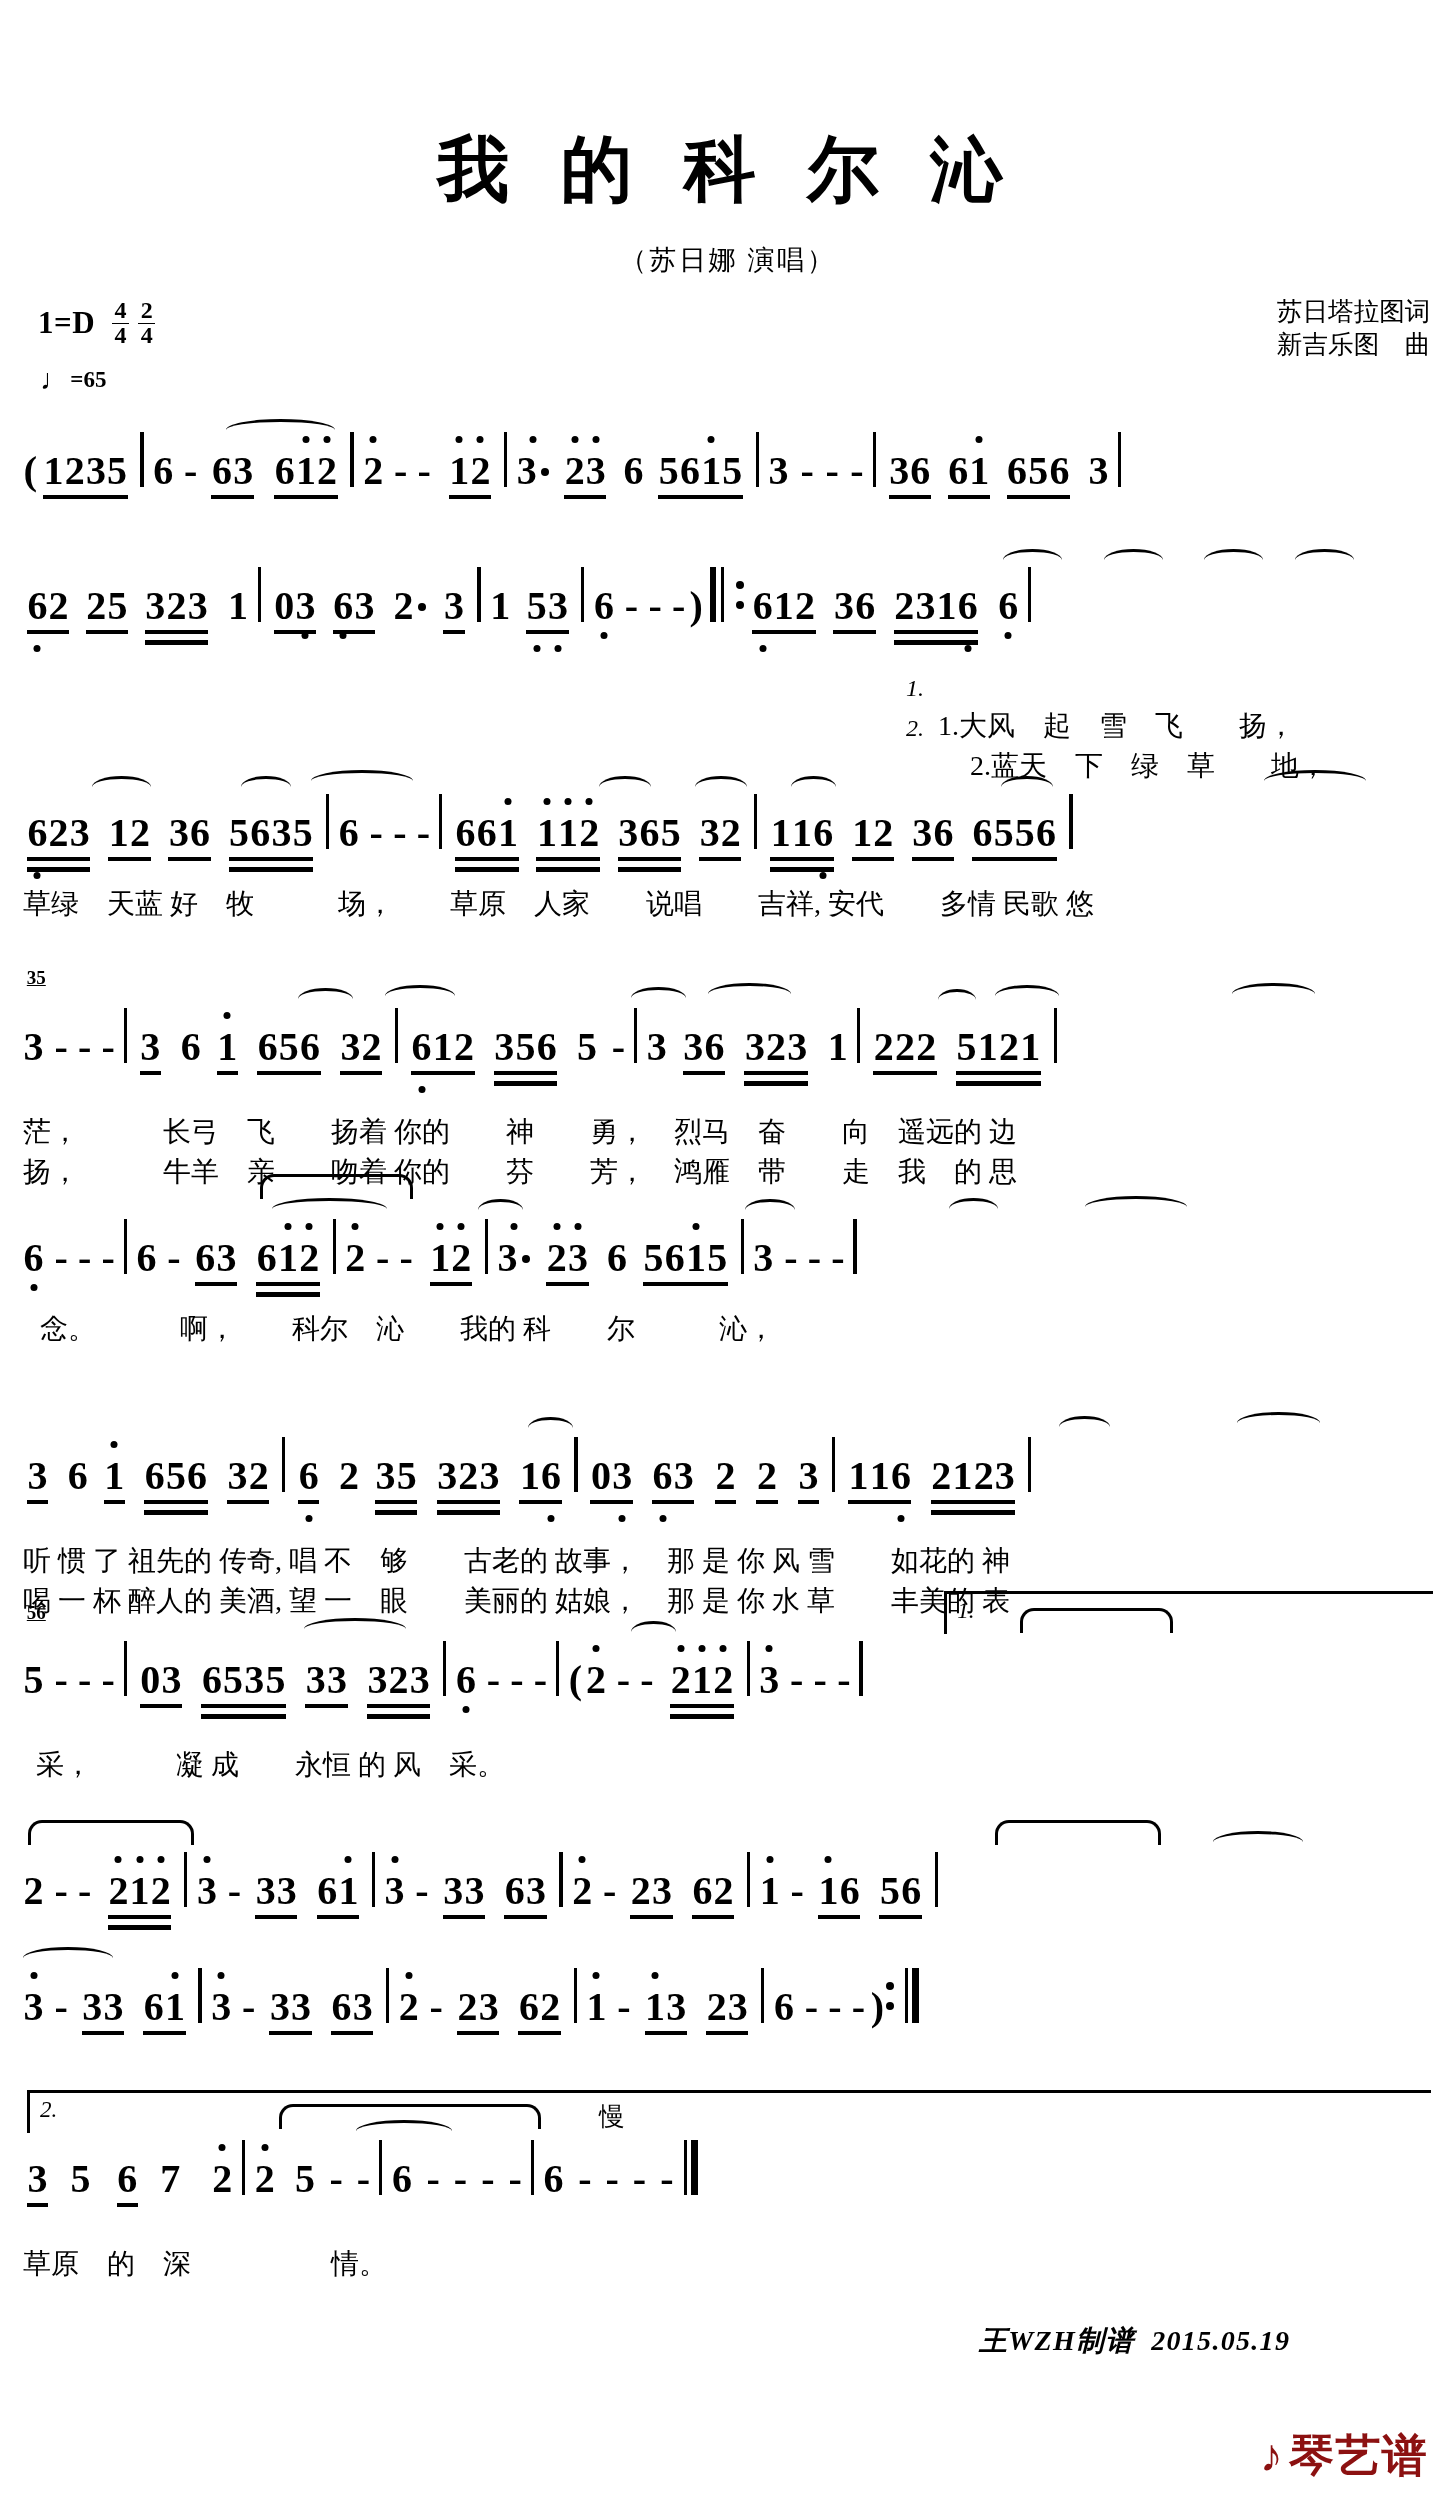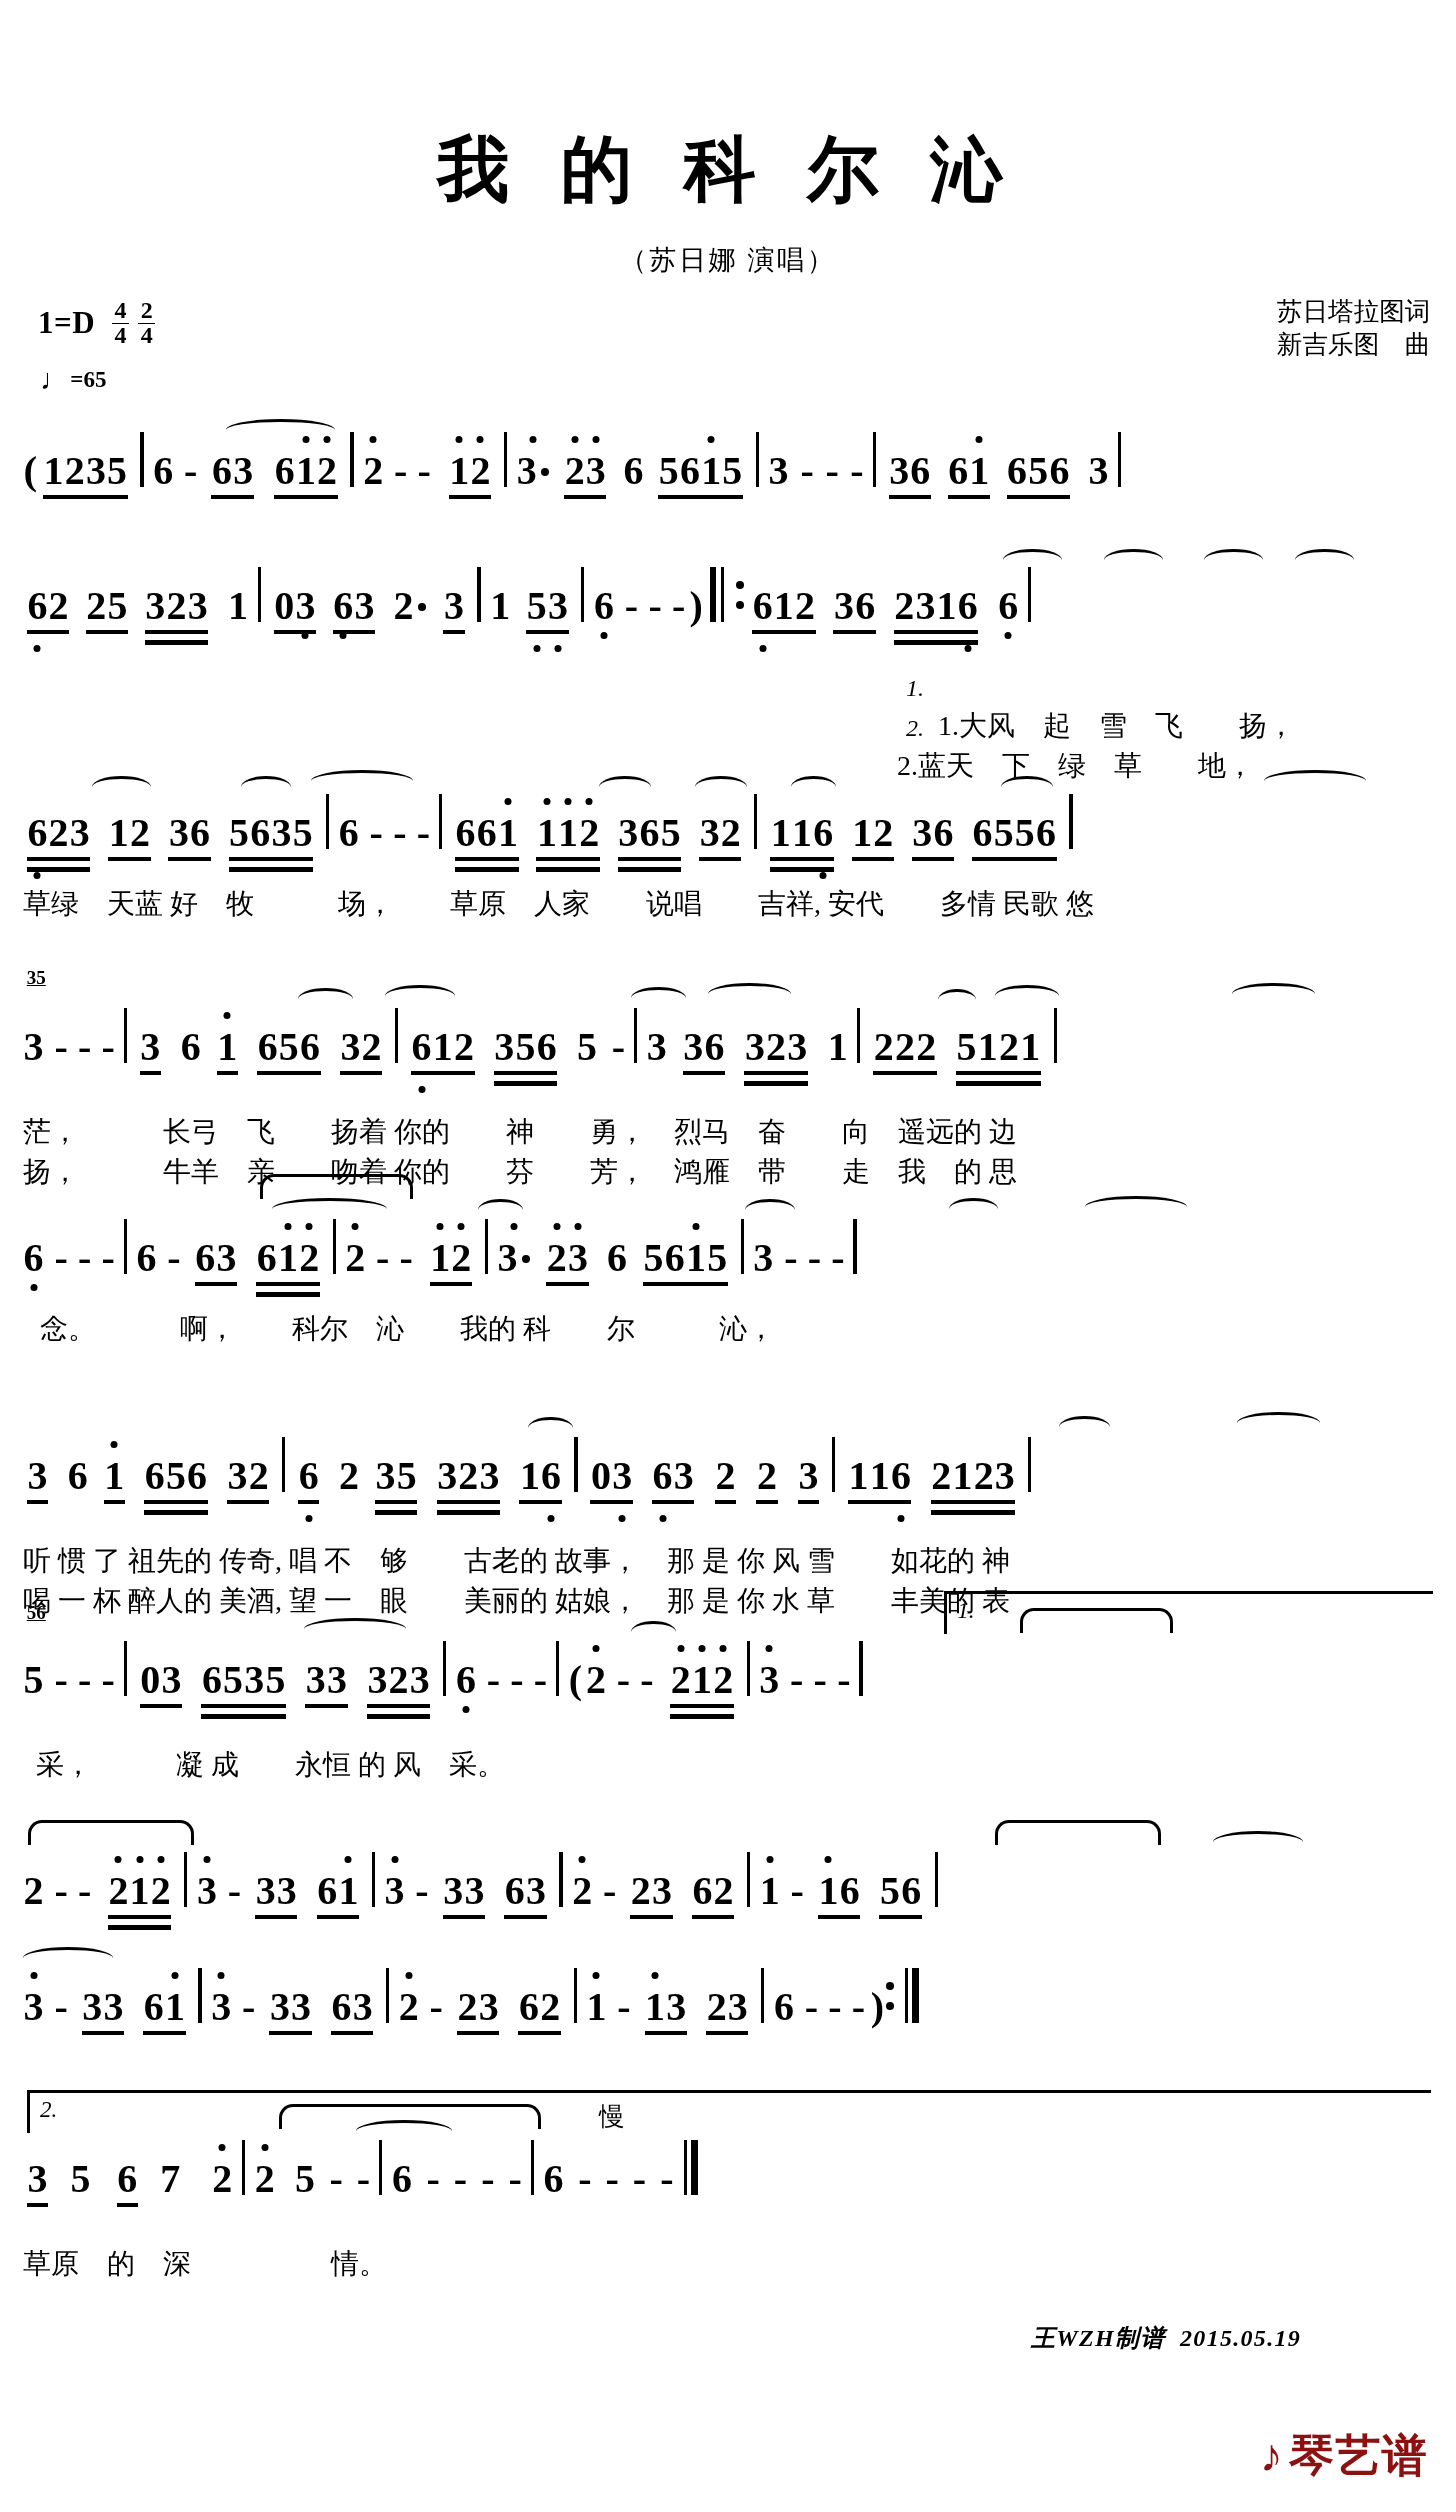--- a/index.html
+++ b/index.html
@@ -74,21 +74,21 @@
   .lyr{position:relative;height:40px;font-size:28px;white-space:pre;
        font-family:"Liberation Serif","DejaVu Serif",serif;}
   .lyr span{position:absolute;}
   .vnum{font-style:italic;font-size:24px;}
   
   .mnum{position:absolute;font-size:19px;font-weight:bold;text-decoration:underline;}
   
   .volta{position:absolute;border-top:3.2px solid #000;border-left:3.2px solid #000;}
   .volta b{position:absolute;left:10.2px;top:3.8px;font-size:23px;font-style:italic;font-weight:normal;}
   
-  .sig{position:absolute;left:1031px;top:2322px;font-size:24px;font-weight:bold;
+  .sig{position:absolute;left:979px;top:2322px;font-size:28px;font-weight:bold;
        font-style:italic;letter-spacing:1.3px;white-space:pre;}
   .logo{position:absolute;right:28px;bottom:25.6px;display:flex;align-items:center;color:#8c1111;}
   .logo .mark{font-size:46px;font-weight:bold;line-height:1;margin-right:6.4px;}
   .logo .txt{font-size:45px;font-weight:bold;letter-spacing:1.3px;}
   .slow{position:absolute;font-size:25.6px;}
 </style>
 </head>
 <body>
 
 <div class="page">
@@ -261,21 +261,21 @@
       <div class="slur" style="left:1081px;top:-7.7px;width:59px;"></div>
       <div class="slur" style="left:1181px;top:-7.7px;width:59px;"></div>
       <div class="slur" style="left:1272px;top:-7.7px;width:59px;"></div>
     </div>
     <div class="lyr" style="margin-top:16.6px">
       <span style="left:883px" class="vnum">1.</span>
       <span style="left:915px">1.大风　起　雪　飞　　扬，</span>
     </div>
     <div class="lyr">
       <span style="left:883px" class="vnum">2.</span>
-      <span style="left:874px">2.蓝天　下　绿　草　　地，</span>
+      <span style="left:947px">2.蓝天　下　绿　草　　地，</span>
     </div>
   </div>
 
   <div class="sys" style="top:784px">
     <div class="row">
       <div class="notes">
         <span class="grp beam1 beam2">
           <span class="n">6<i class="dot-lo b2"></i></span>
           <span class="n">2</span>
           <span class="n">3</span>

